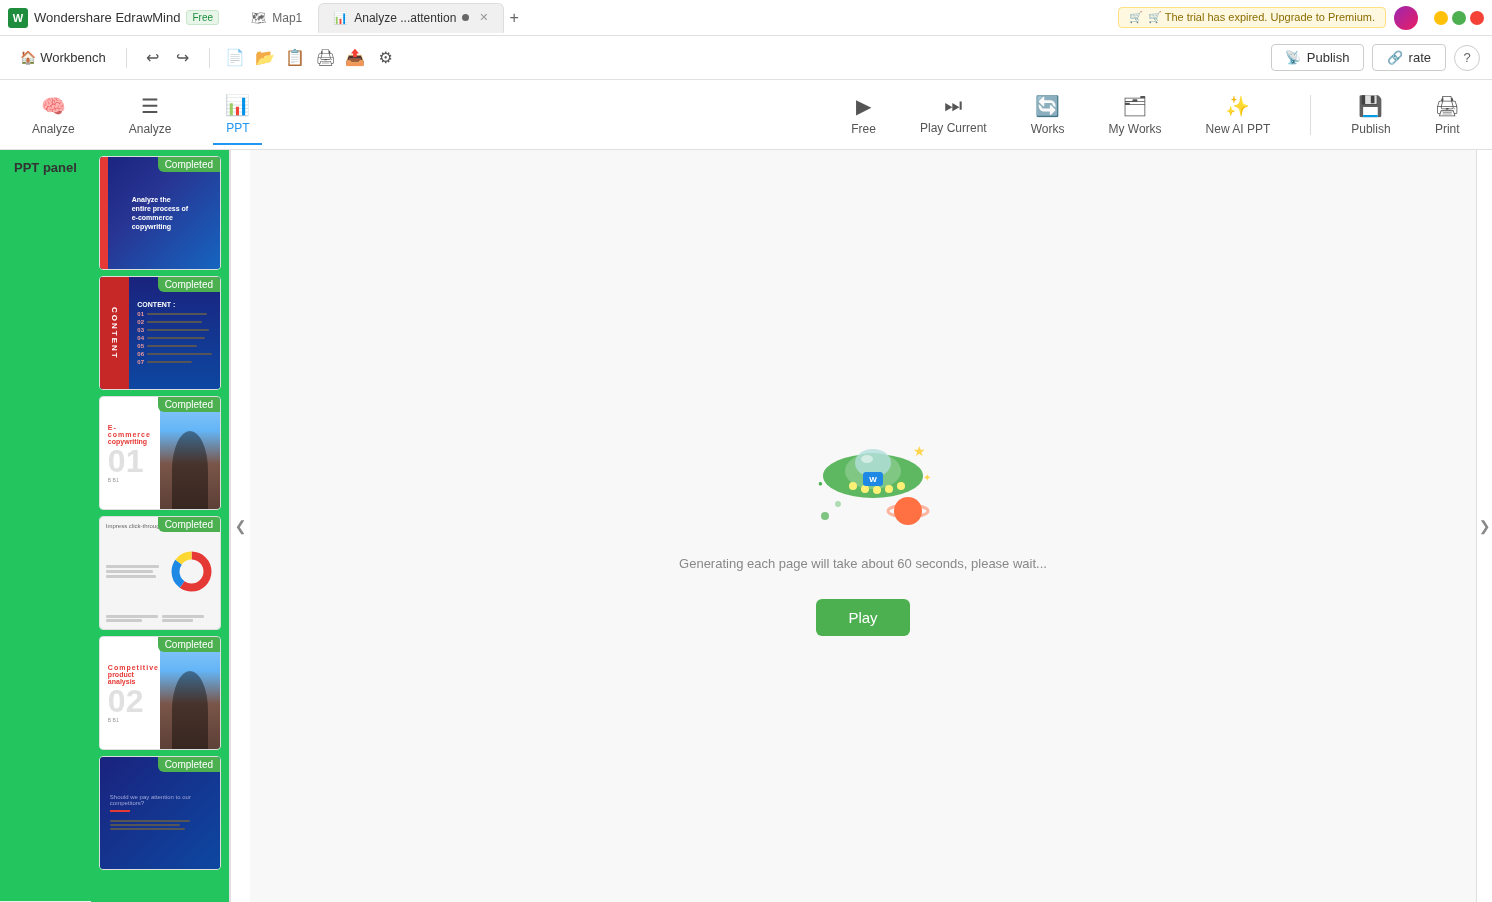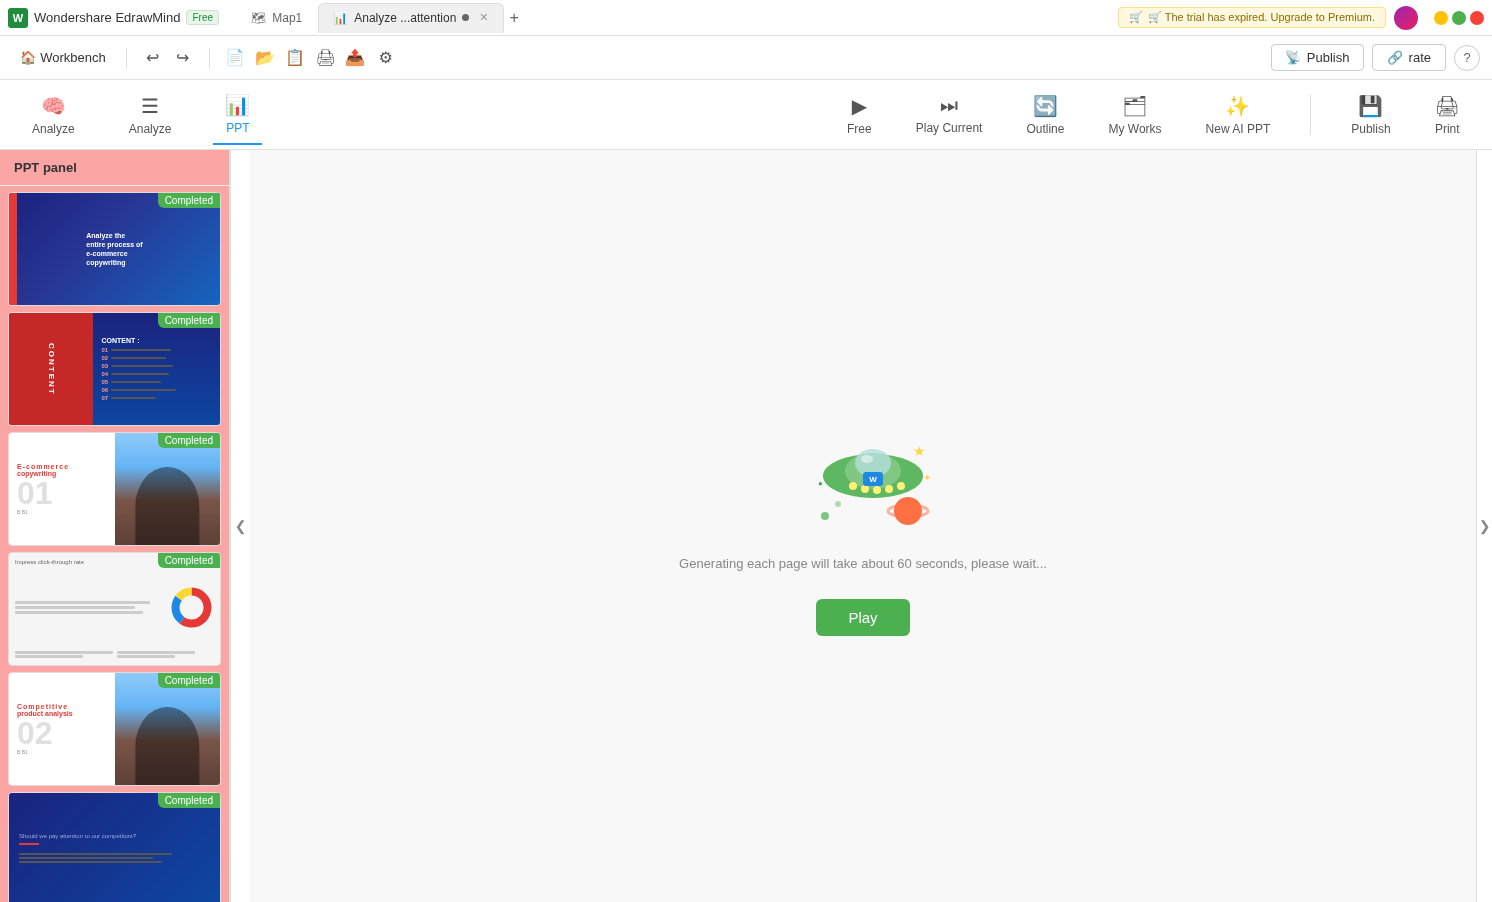--- a/index.html
+++ b/index.html
@@ -69,24 +69,24 @@
     .view-tab-item.active { color: #2196f3; border-bottom: 2px solid #2196f3; }
     .view-tab-icon { font-size: 20px; }
     .view-tabs-right { margin-left: auto; display: flex; align-items: center; gap: 20px; }
 
     
     .main-layout { display: flex; height: calc(902px - 36px - 44px - 70px); }
 
     
     .left-panel {
       width: 230px;
-      background: #fca5a5;
+      background: #22c55e;
       border-right: 1px solid #e0e0e0;
       display: flex;
-      flex-direction: column;
+      flex-direction: row;
       overflow: hidden;
     }
     .panel-header { padding: 10px 14px; font-size: 13px; font-weight: 600; color: #333; border-bottom: 1px solid #eee; }
     .panel-scroll { overflow-y: auto; flex: 1; }
     .slide-item { position: relative; margin: 6px 8px; border-radius: 4px; overflow: hidden; cursor: pointer; border: 1px solid #ddd; }
     .completed-badge {
       position: absolute; top: 0; right: 0;
       background: #4caf50; color: #fff;
       font-size: 10px; padding: 2px 7px;
       border-radius: 0 0 0 6px;
@@ -240,21 +240,21 @@
     <div class="view-tab-item">
       <span class="view-tab-icon">▶</span>
       <span>Free</span>
     </div>
     <div class="view-tab-item">
       <span class="view-tab-icon">⏭</span>
       <span>Play Current</span>
     </div>
     <div class="view-tab-item">
       <span class="view-tab-icon">🔄</span>
-      <span>Outline</span>
+      <span>Works</span>
     </div>
     <div class="view-tab-item">
       <span class="view-tab-icon">🗂</span>
       <span>My Works</span>
     </div>
     <div class="view-tab-item">
       <span class="view-tab-icon">✨</span>
       <span>New AI PPT</span>
     </div>
     <div style="width:1px;height:40px;background:#ddd;margin:0 8px;"></div>

